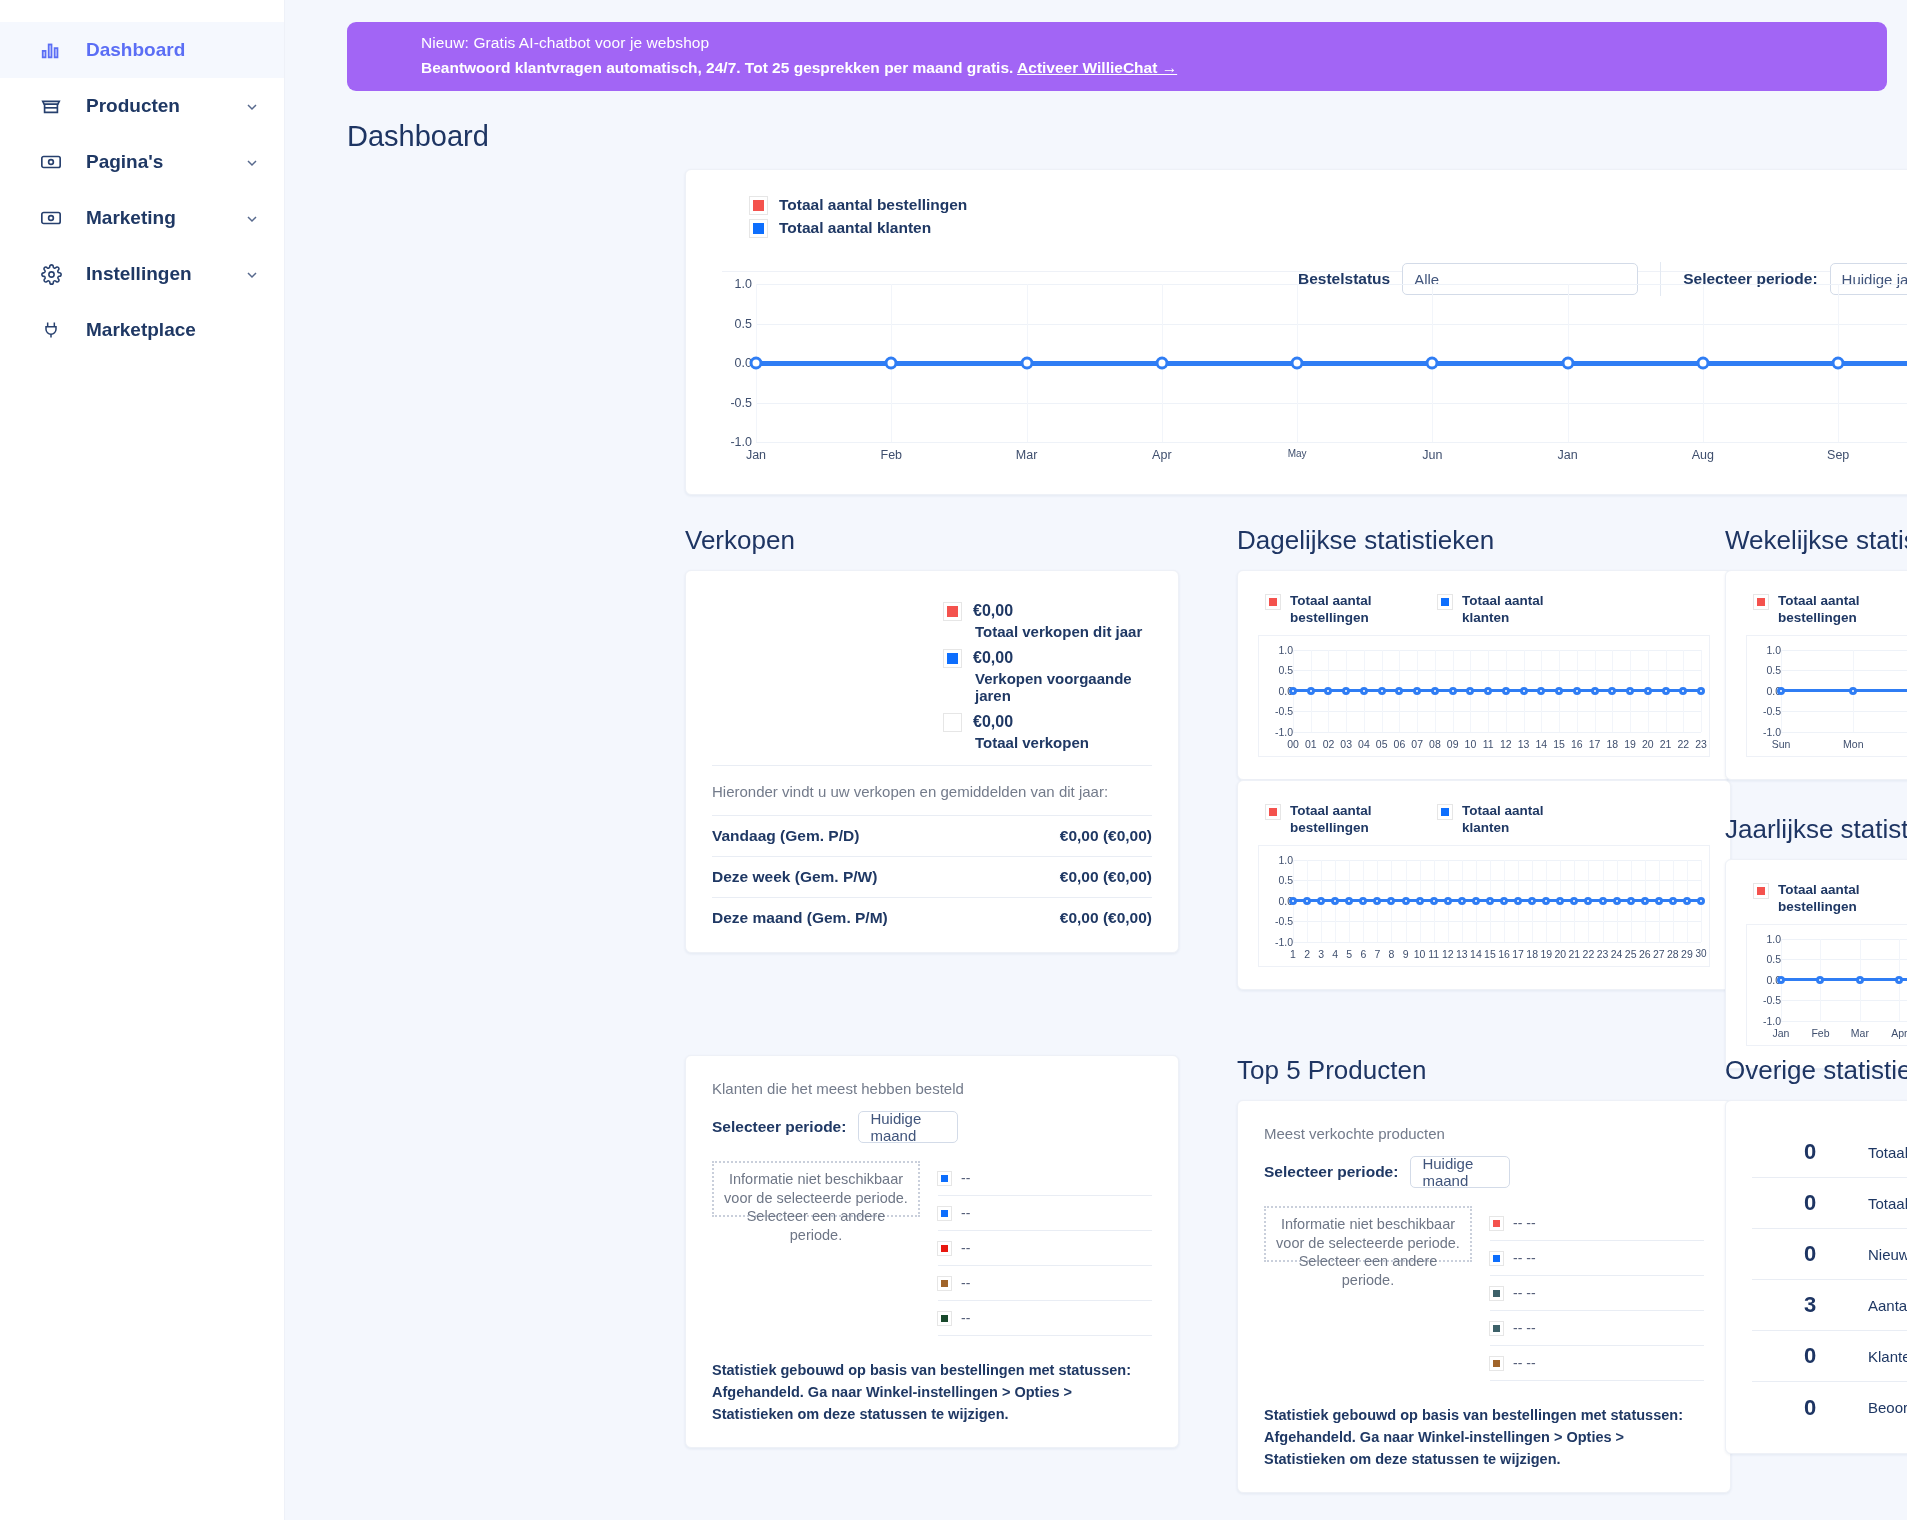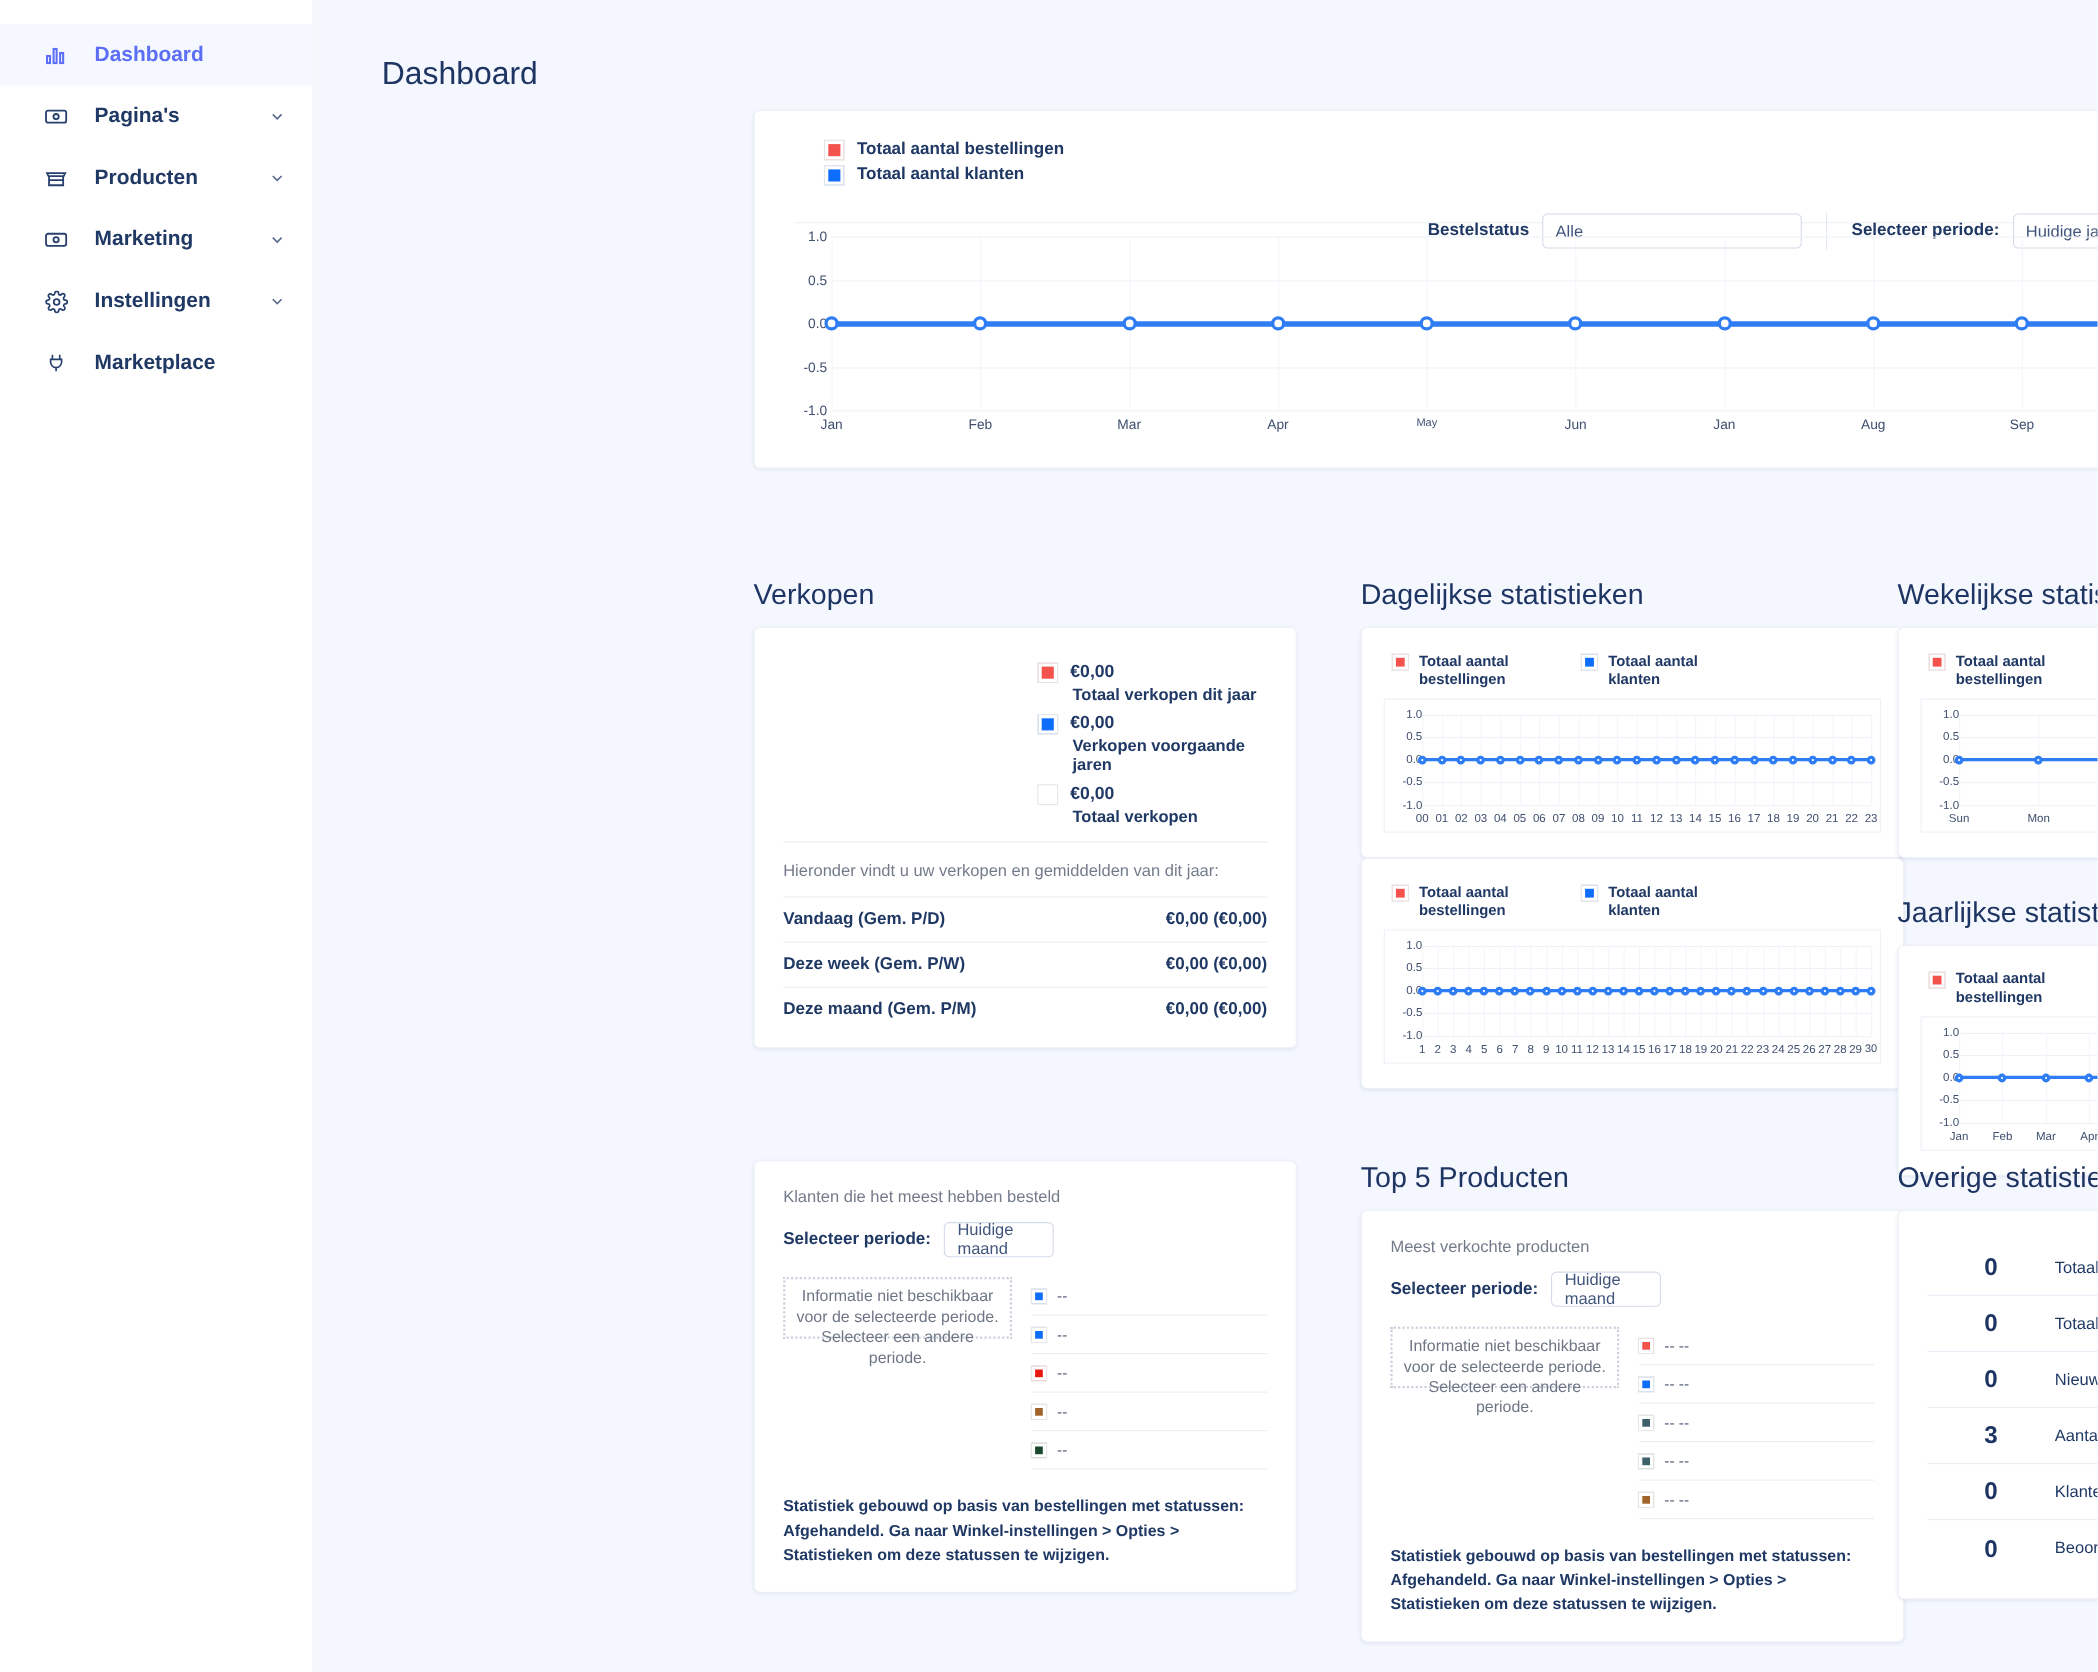--- a/index.html
+++ b/index.html
@@ -177,32 +177,20 @@
     <div id="nav-list">
         <div class="nav-item active">
           <span class="nav-ico">
             <svg viewBox="0 0 24 24" width="22" height="22" fill="none" stroke="currentColor" stroke-width="2">
               <rect x="3" y="13" width="3" height="7"></rect>
               <rect x="9.5" y="6" width="3" height="14"></rect>
               <rect x="16" y="10" width="3" height="10"></rect>
             </svg>
           </span>
           <span class="nav-label">Dashboard</span>
-        </div>
-        <div class="nav-item">
-          <span class="nav-ico">
-            <svg viewBox="0 0 24 24" width="22" height="22" fill="none" stroke="currentColor" stroke-width="1.8">
-              <rect x="2" y="6" width="20" height="12" rx="2"></rect>
-              <circle cx="12" cy="12" r="2.6"></circle>
-            </svg>
-          </span>
-          <span class="nav-label">Pagina's</span>
-          <span class="chev"><svg viewBox="0 0 24 24" width="16" height="16" fill="none" stroke="currentColor" stroke-width="2.2">
-              <polyline points="6 9 12 15 18 9"></polyline>
-            </svg></span>
         </div>
         <div class="nav-item">
           <span class="nav-ico">
             <svg viewBox="0 0 24 24" width="22" height="22" fill="none" stroke="currentColor" stroke-width="1.8">
               <path d="M3 7h18l-1.5 3H4.5L3 7z"></path>
               <path d="M5 10v9h14v-9"></path>
               <path d="M5 14h14"></path>
             </svg>
           </span>
           <span class="nav-label">Producten</span>
@@ -210,20 +198,32 @@
               <polyline points="6 9 12 15 18 9"></polyline>
             </svg></span>
         </div>
         <div class="nav-item">
           <span class="nav-ico">
             <svg viewBox="0 0 24 24" width="22" height="22" fill="none" stroke="currentColor" stroke-width="1.8">
               <rect x="2" y="6" width="20" height="12" rx="2"></rect>
               <circle cx="12" cy="12" r="2.6"></circle>
             </svg>
           </span>
+          <span class="nav-label">Pagina's</span>
+          <span class="chev"><svg viewBox="0 0 24 24" width="16" height="16" fill="none" stroke="currentColor" stroke-width="2.2">
+              <polyline points="6 9 12 15 18 9"></polyline>
+            </svg></span>
+        </div>
+        <div class="nav-item">
+          <span class="nav-ico">
+            <svg viewBox="0 0 24 24" width="22" height="22" fill="none" stroke="currentColor" stroke-width="1.8">
+              <rect x="2" y="6" width="20" height="12" rx="2"></rect>
+              <circle cx="12" cy="12" r="2.6"></circle>
+            </svg>
+          </span>
           <span class="nav-label">Marketing</span>
           <span class="chev"><svg viewBox="0 0 24 24" width="16" height="16" fill="none" stroke="currentColor" stroke-width="2.2">
               <polyline points="6 9 12 15 18 9"></polyline>
             </svg></span>
         </div>
         <div class="nav-item">
           <span class="nav-ico">
             <svg viewBox="0 0 24 24" width="21" height="21" fill="none" stroke="currentColor" stroke-width="1.8">
               <circle cx="12" cy="12" r="3"></circle>
               <path d="M19.4 15a1.6 1.6 0 0 0 .3 1.8l.1.1a2 2 0 1 1-2.8 2.8l-.1-.1a1.6 1.6 0 0 0-1.8-.3 1.6 1.6 0 0 0-1 1.5V21a2 2 0 1 1-4 0v-.1A1.6 1.6 0 0 0 9 19.4a1.6 1.6 0 0 0-1.8.3l-.1.1a2 2 0 1 1-2.8-2.8l.1-.1a1.6 1.6 0 0 0 .3-1.8 1.6 1.6 0 0 0-1.5-1H3a2 2 0 1 1 0-4h.1A1.6 1.6 0 0 0 4.6 9a1.6 1.6 0 0 0-.3-1.8l-.1-.1a2 2 0 1 1 2.8-2.8l.1.1A1.6 1.6 0 0 0 9 4.6 1.6 1.6 0 0 0 10 3.1V3a2 2 0 1 1 4 0v.1a1.6 1.6 0 0 0 1 1.5 1.6 1.6 0 0 0 1.8-.3l.1-.1a2 2 0 1 1 2.8 2.8l-.1.1a1.6 1.6 0 0 0-.3 1.8V9a1.6 1.6 0 0 0 1.5 1H21a2 2 0 1 1 0 4h-.1a1.6 1.6 0 0 0-1.5 1z"></path>
@@ -243,20 +243,27 @@
               <path d="M12 17v4"></path>
             </svg>
           </span>
           <span class="nav-label">Marketplace</span>
         </div>
       </div>
   </nav>
 
   <main class="main">
 
+    <div class="banner">
+      <div class="banner-l1">Nieuw: Gratis AI-chatbot voor je webshop</div>
+      <div class="banner-l2">
+        <span>Beantwoord klantvragen automatisch, 24/7. Tot 25 gesprekken per maand gratis.</span>
+        <a class="banner-link" href="#">Activeer WillieChat →</a>
+      </div>
+    </div>
 
     <h1 class="page-title">Dashboard</h1>
 
     <section class="card hero-card">
       <div class="hero-legend" id="hero-legend">
           <div class="lg-row">
             <span class="sw" style="background:#f4524d"></span>
             <span class="lg-text">Totaal aantal bestellingen</span>
           </div>
           <div class="lg-row">

